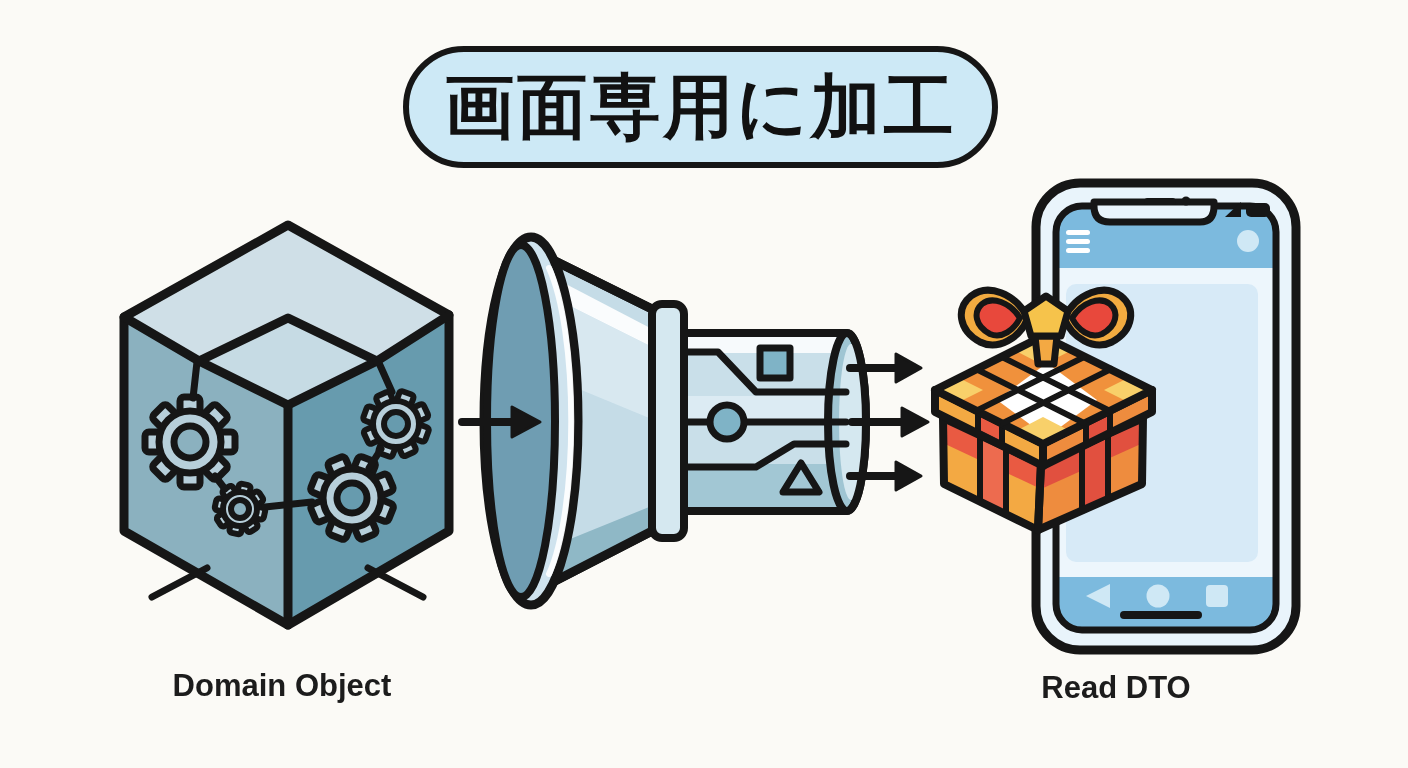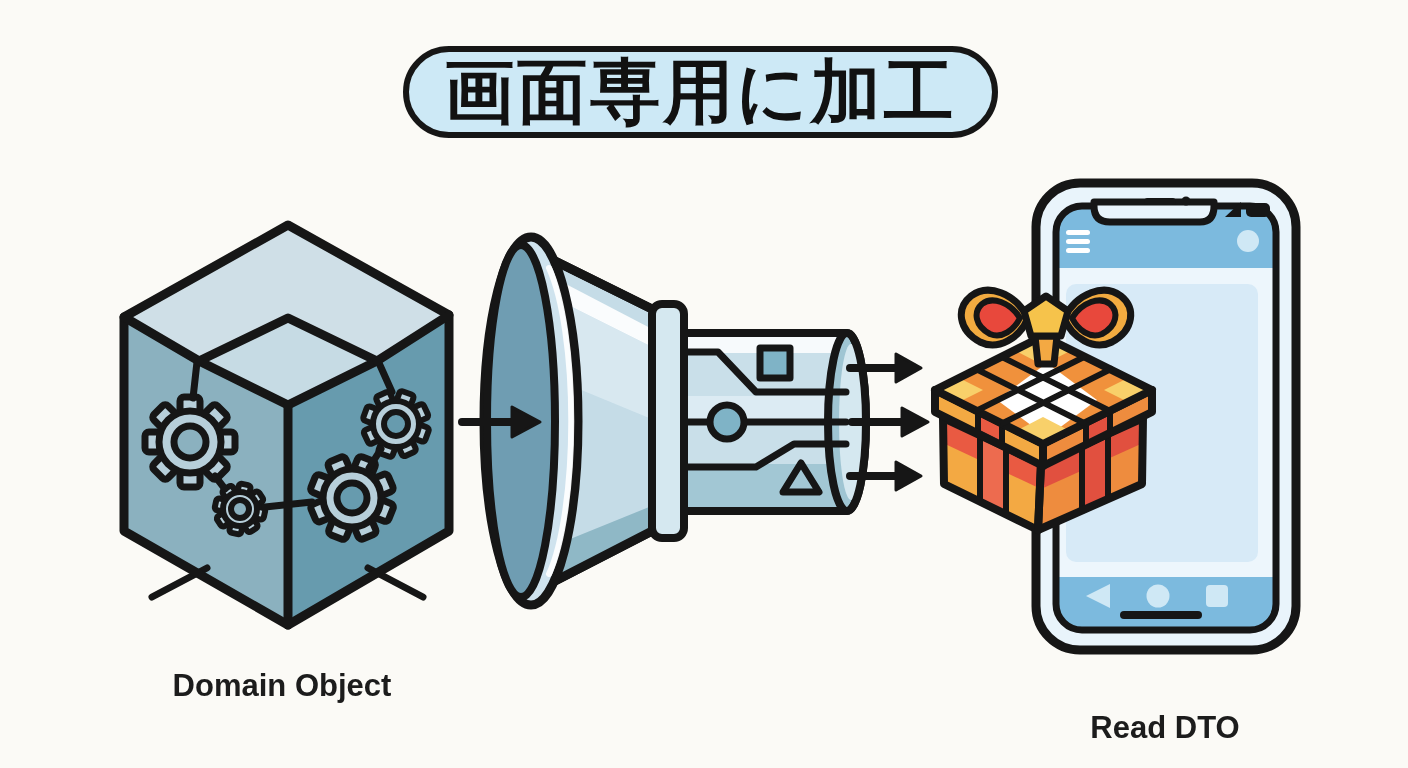--- a/index.html
+++ b/index.html
@@ -17,35 +17,35 @@
   }
   html,body{margin:0;padding:0;}
   body{
     width:1408px;height:768px;position:relative;overflow:hidden;
     background:var(--background);
     font-family:"Liberation Sans","DejaVu Sans",sans-serif;
   }
   #stage{position:absolute;inset:0;}
   svg{position:absolute;left:0;top:0;}
   .title-banner{
-    position:absolute;left:403px;top:46px;width:595px;height:92px;
+    position:absolute;left:403px;top:46px;width:595px;height:122px;
     background:var(--banner-fill);
     border:6px solid var(--outline);border-radius:62px;
     box-sizing:border-box;
     display:flex;align-items:center;justify-content:center;
   }
   .title-banner span{
     font-size:70px;font-weight:800;color:#111;letter-spacing:3px;line-height:1;
   }
   .diagram-label{
     position:absolute;width:340px;text-align:center;
     font-size:31px;font-weight:800;color:var(--label-color);letter-spacing:0px;
   }
   #label-source{left:112px;top:668px;}
-  #label-target{left:995px;top:670px;margin-top:40px;}
+  #label-target{left:946px;top:670px;}
 
   
   .edge{stroke:var(--outline);stroke-width:9;fill:none;stroke-linejoin:round;stroke-linecap:round;}
   .edge7{stroke:var(--outline);stroke-width:7;fill:none;stroke-linejoin:round;stroke-linecap:round;}
   .face-top{fill:var(--cube-top);}
   .face-lid{fill:var(--cube-lid);}
   .face-left{fill:var(--cube-left);}
   .face-right{fill:var(--cube-right);}
   .gear-part{fill:var(--gear-fill);stroke:var(--outline);stroke-width:7;stroke-linejoin:round;}
   .gear-part-sm{fill:var(--gear-fill);stroke:var(--outline);stroke-width:6;stroke-linejoin:round;}

